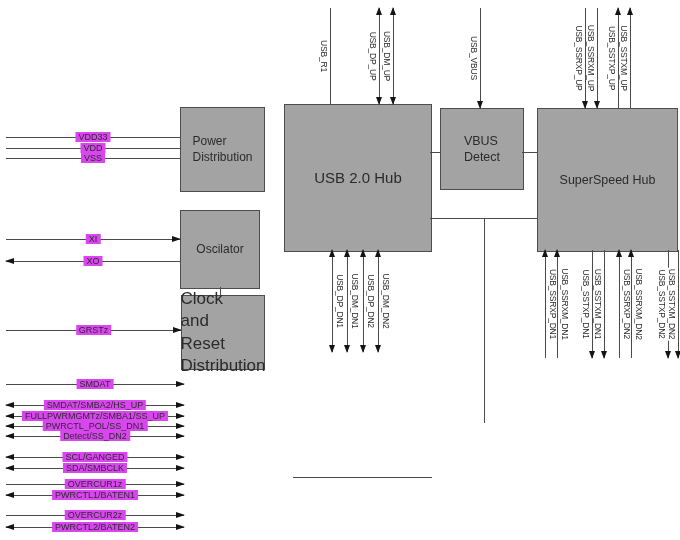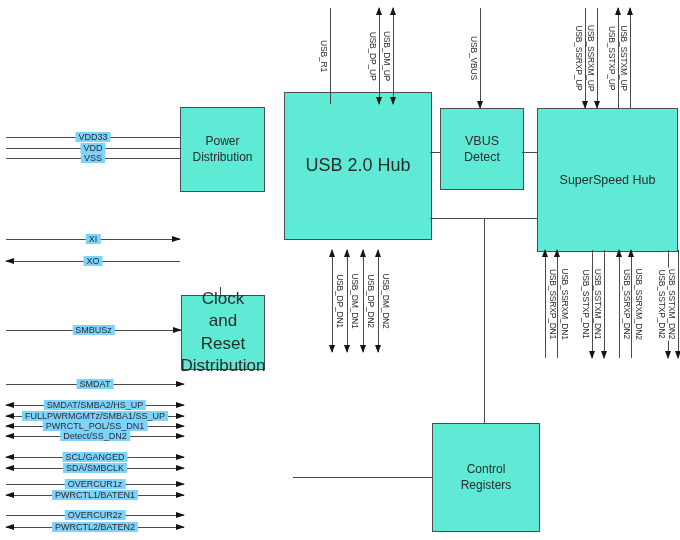--- a/index.html
+++ b/index.html
@@ -1,19 +1,19 @@
 <!DOCTYPE html>
 <html><head>
 <meta charset="utf-8">
 <style>
   html,body{margin:0;padding:0;background:#fff}
   #canvas{position:relative;width:680px;height:540px;background:#fff;overflow:hidden;
           font-family:"Liberation Sans",sans-serif;color:#222}
-  .block{position:absolute;border:1.5px solid #4d4d4d;background:#5eead4;display:flex;
-         align-items:center;justify-content:center;text-align:center;
+  .block{position:absolute;border:1.5px solid #4d4d4d;background:#a3a3a3;display:flex;
+         align-items:center;justify-content:center;
          white-space:pre-line;line-height:1.3;color:#2b2b2b}
   .conn{position:absolute;background:#4a4a4a}
   
   .vpin{position:absolute;width:0}
   .vpin .wire{position:absolute;left:0;top:0;bottom:0;width:1px;background:#4a4a4a}
   .vpin .au{position:absolute;left:-3px;top:-1px;width:0;height:0;
             border-left:3.5px solid transparent;border-right:3.5px solid transparent;
             border-bottom:8px solid #141414}
   .vpin .ad{position:absolute;left:-3px;bottom:-1px;width:0;height:0;
             border-left:3.5px solid transparent;border-right:3.5px solid transparent;
@@ -26,39 +26,38 @@
   
   .hpin{position:absolute;height:0}
   .hpin .wire{position:absolute;left:0;right:0;top:0;height:1px;background:#4a4a4a}
   .hpin .ar{position:absolute;right:-1px;top:-3px;width:0;height:0;
             border-top:3.5px solid transparent;border-bottom:3.5px solid transparent;
             border-left:9px solid #141414}
   .hpin .alf{position:absolute;left:-1px;top:-3px;width:0;height:0;
             border-top:3.5px solid transparent;border-bottom:3.5px solid transparent;
             border-right:9px solid #141414}
   .hlab{position:absolute;left:50%;top:0;transform:translate(-50%,-50%);
-        background:#7dd3fc;padding:0 3px;font-size:9px;white-space:nowrap;color:#2b2b2b}
+        background:#d946ef;padding:0 3px;font-size:9px;white-space:nowrap;color:#2b2b2b}
 </style>
 </head>
 <body>
 
 <div id="canvas">
 
   <div class="block" style="left:180px;top:107px;width:83px;height:83px;font-size:12px">Power
 Distribution</div>
+  <div class="block" style="left:180px;top:210px;width:78px;height:77px;font-size:12px">Oscilator</div>
   <div class="block" style="left:181px;top:295px;width:82px;height:73px;font-size:17px">Clock
 and
 Reset
 Distribution</div>
-  <div class="block" style="left:284px;top:92px;width:146px;height:146px;font-size:18px">USB 2.0 Hub</div>
+  <div class="block" style="left:284px;top:104px;width:146px;height:146px;font-size:15px">USB 2.0 Hub</div>
   <div class="block" style="left:440px;top:108px;width:82px;height:80px;font-size:12.5px">VBUS
 Detect</div>
   <div class="block" style="left:537px;top:108px;width:139px;height:142px;font-size:12.5px">SuperSpeed Hub</div>
-  <div class="block" style="left:432px;top:423px;width:106px;height:107px;font-size:12px">Control
-Registers</div>
 
   <div class="conn" style="left:220px;top:287px;width:1px;height:8px"></div>
   <div class="conn" style="left:430px;top:152px;width:10px;height:1px"></div>
   <div class="conn" style="left:522px;top:152px;width:15px;height:1px"></div>
   <div class="conn" style="left:430px;top:218px;width:107px;height:1px"></div>
   <div class="conn" style="left:484px;top:218px;width:1px;height:205px"></div>
   <div class="conn" style="left:293px;top:477px;width:139px;height:1px"></div>
 
   <div class="vpin" style="left:330px;top:8px;height:96px">
     <i class="wire"></i>
@@ -186,21 +185,21 @@
     <span class="hlab">XI</span>
   </div>
   <div class="hpin" style="left:6px;top:261px;width:174px">
     <i class="wire"></i>
     <b class="alf"></b>
     <span class="hlab">XO</span>
   </div>
   <div class="hpin" style="left:6px;top:330px;width:175px">
     <i class="wire"></i>
     <b class="ar"></b>
-    <span class="hlab">SMBUSz</span>
+    <span class="hlab">GRSTz</span>
   </div>
   <div class="hpin" style="left:6px;top:384px;width:178px">
     <i class="wire"></i>
     <b class="ar"></b>
     <span class="hlab">SMDAT</span>
   </div>
   <div class="hpin" style="left:6px;top:405px;width:178px">
     <i class="wire"></i>
     <b class="alf"></b>
     <b class="ar"></b>

